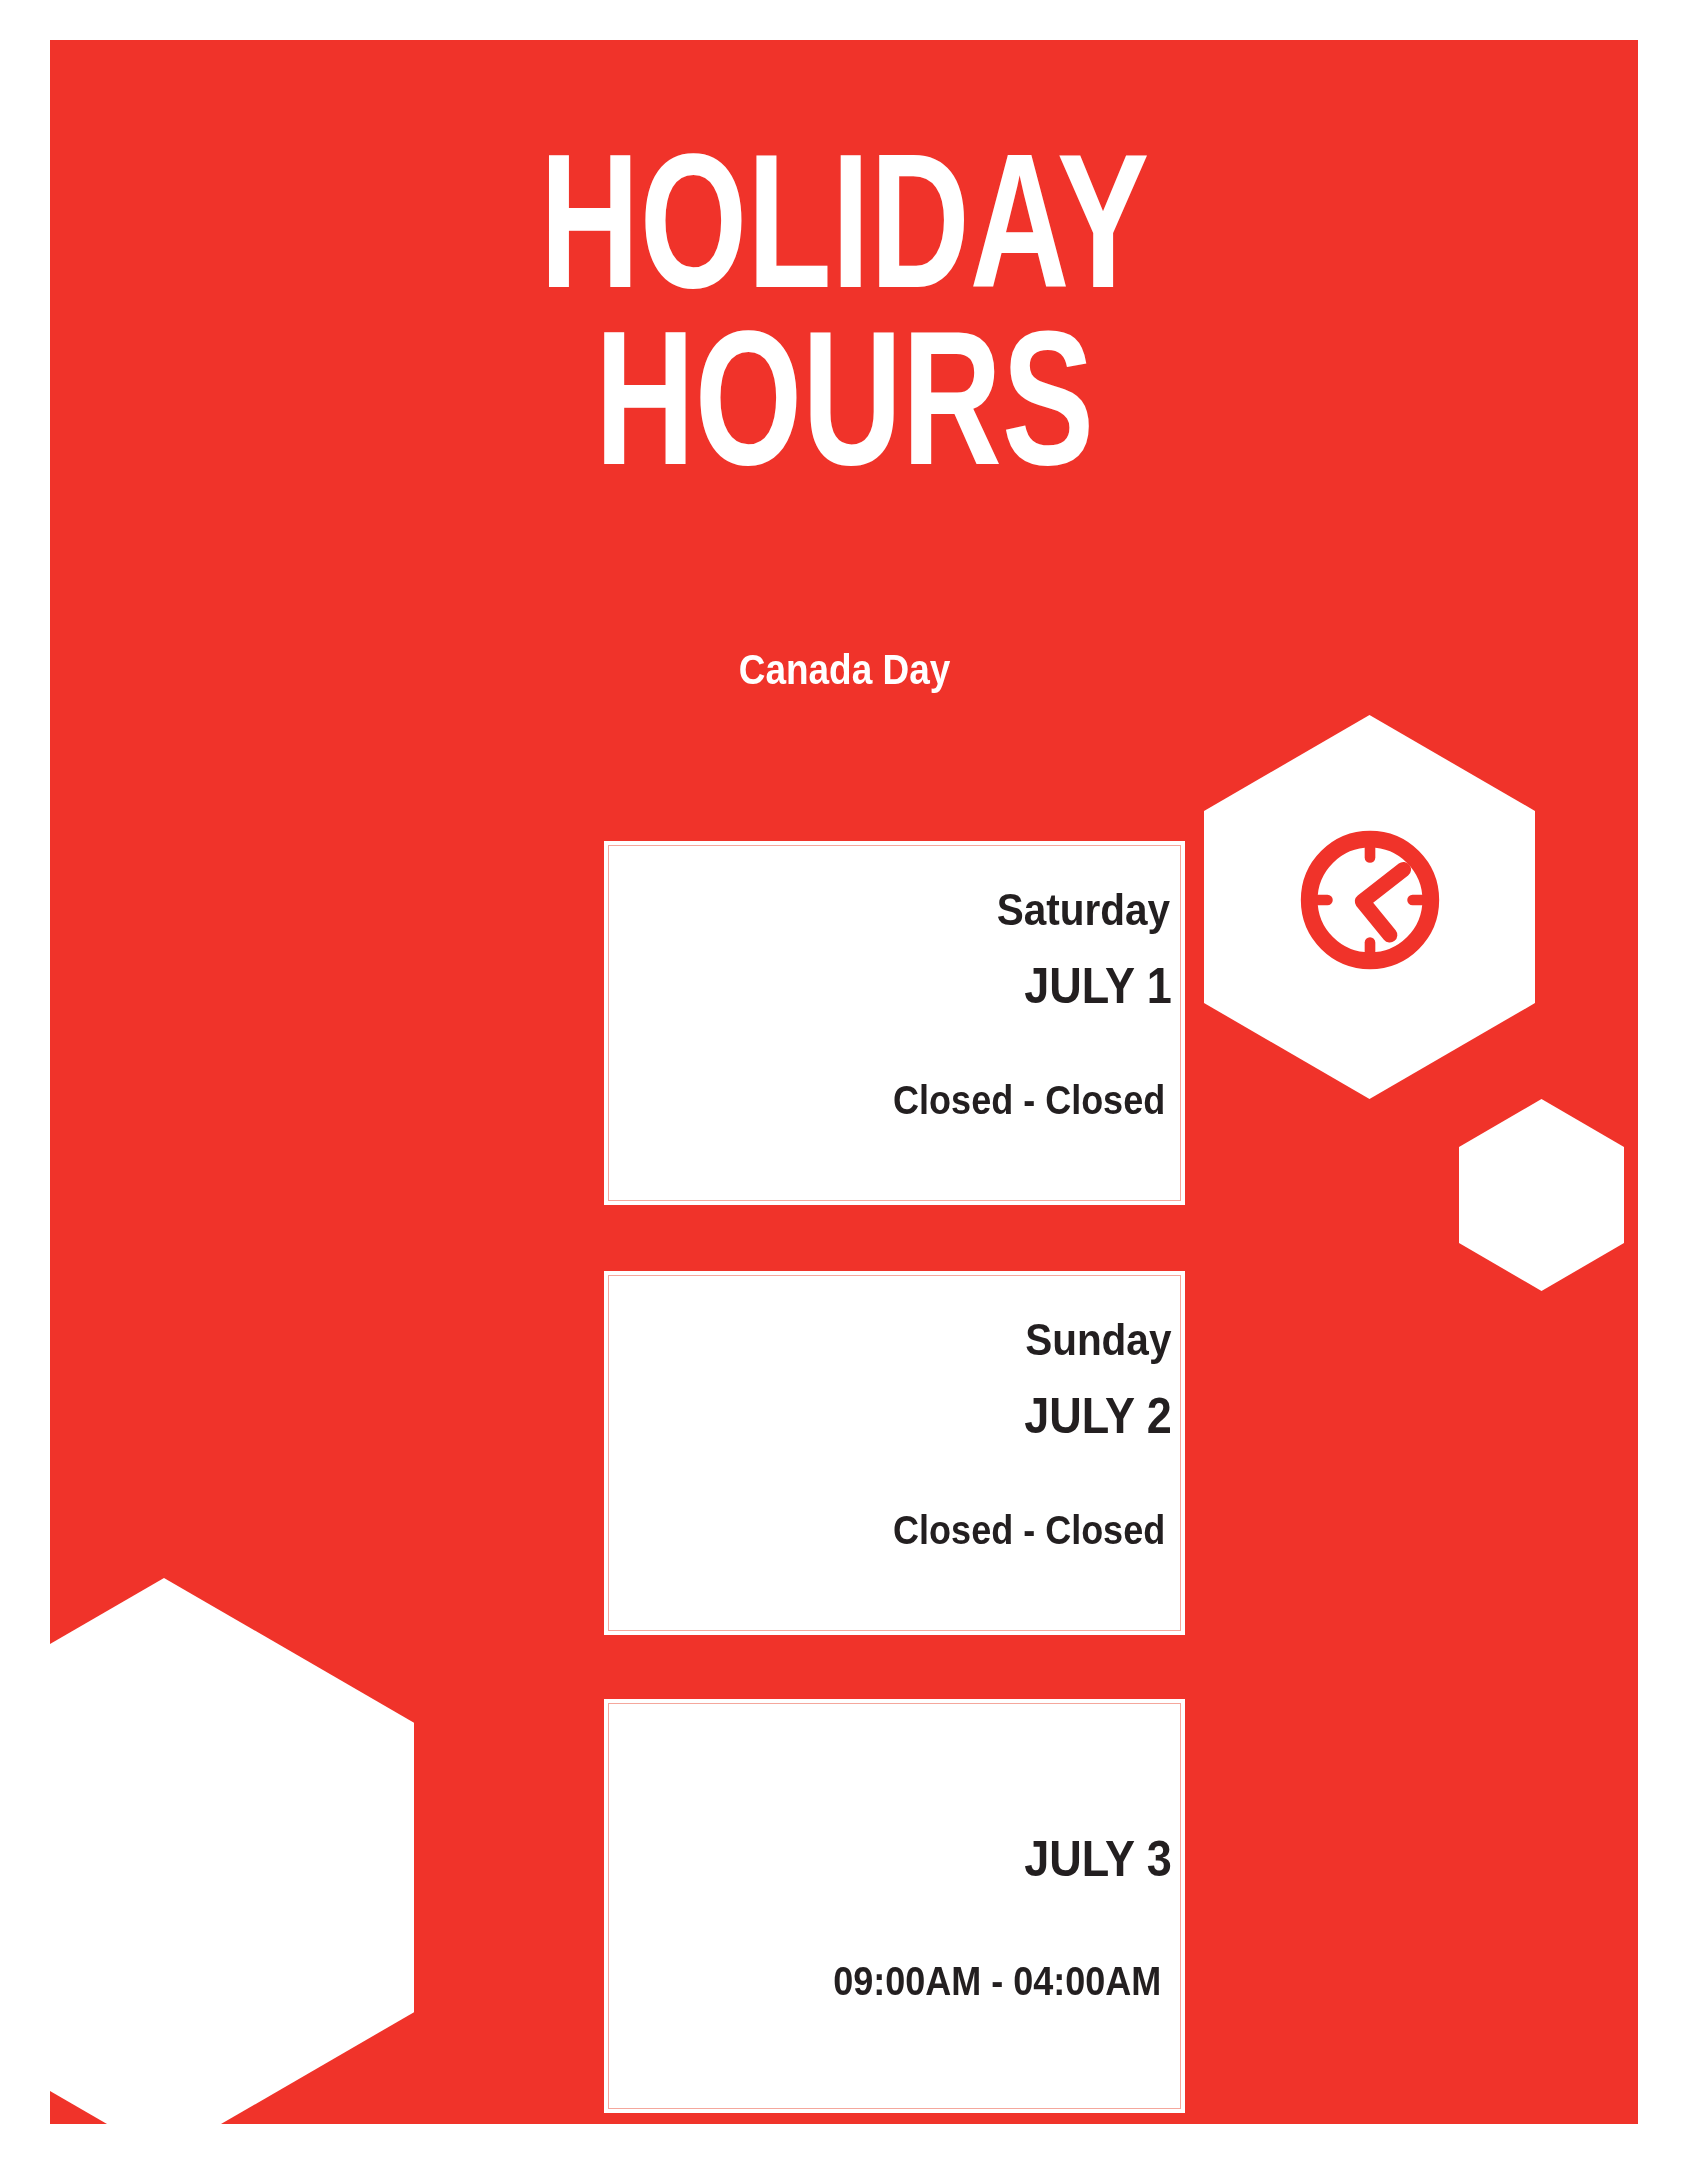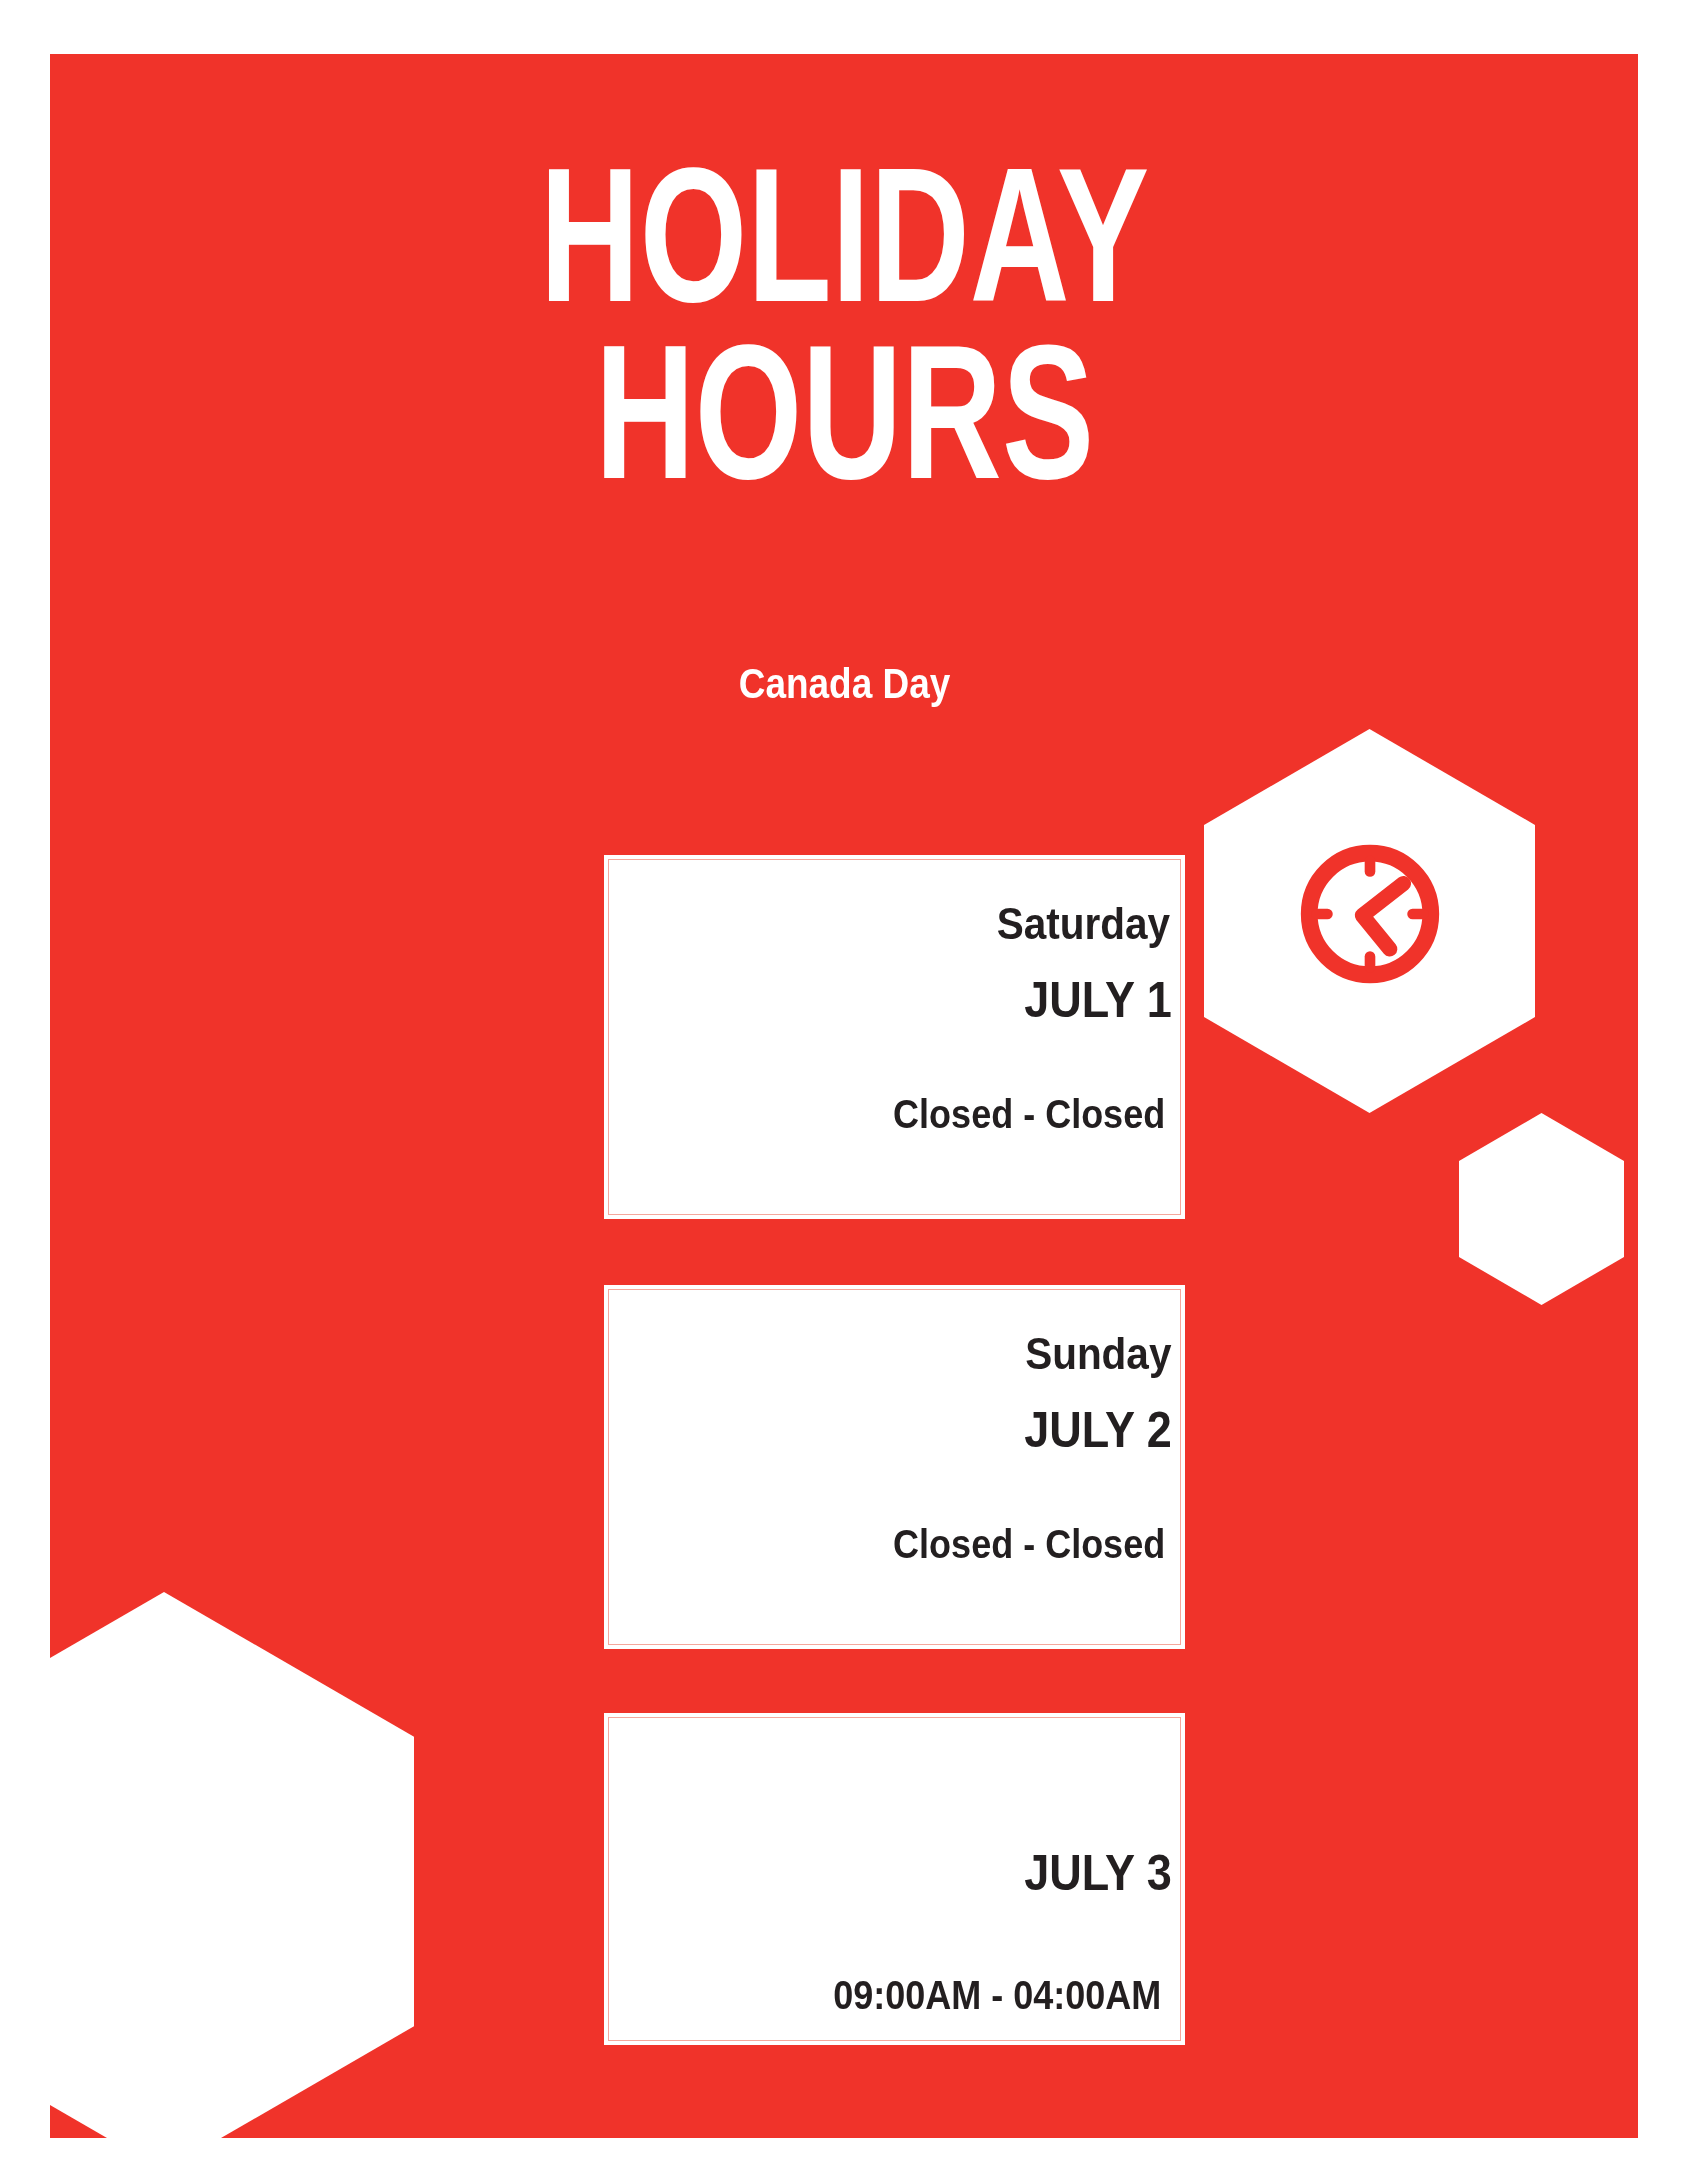--- a/index.html
+++ b/index.html
@@ -12,21 +12,21 @@
     height: 2183px;
     position: relative;
     overflow: hidden;
     font-family: "Liberation Sans", sans-serif;
   }
 
   
   #poster {
     position: absolute;
     left: 50px;
-    top: 54px;
+    top: 40px;
     width: 1588px;
     height: 2084px;
     background: #F0332A;
     overflow: hidden;
   }
 
   
   .hex {
     position: absolute;
     background: #ffffff;
@@ -114,21 +114,21 @@
     border: 1.3px solid #F5A79C;
     box-sizing: border-box;
     display: flex;
     flex-direction: column;
     align-items: flex-end;
     justify-content: flex-start;
     color: #231F20;
   }
   #card-0 { top: 801px; height: 364px; }
   #card-1 { top: 1231px; height: 364px; }
-  #card-2 { top: 1659px; height: 332px; }
+  #card-2 { top: 1659px; height: 414px; }
 
   .day-name {
     font-weight: bold;
     font-size: 45px;
     line-height: 1;
     margin-top: 41px;
     transform: scaleX(0.9);
   }
   .day-date {
     font-weight: bold;

